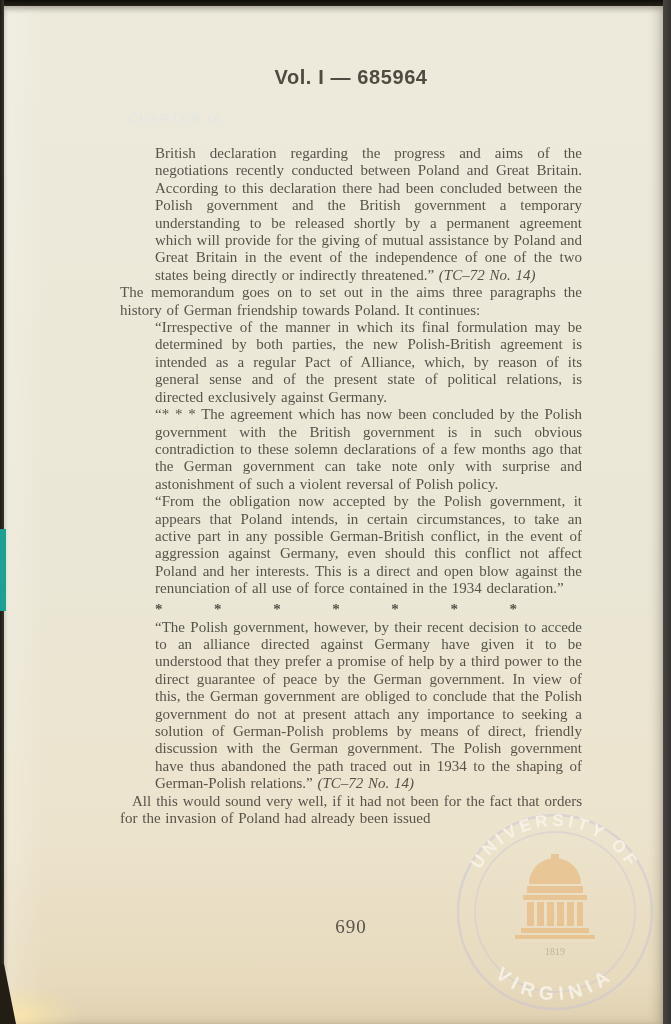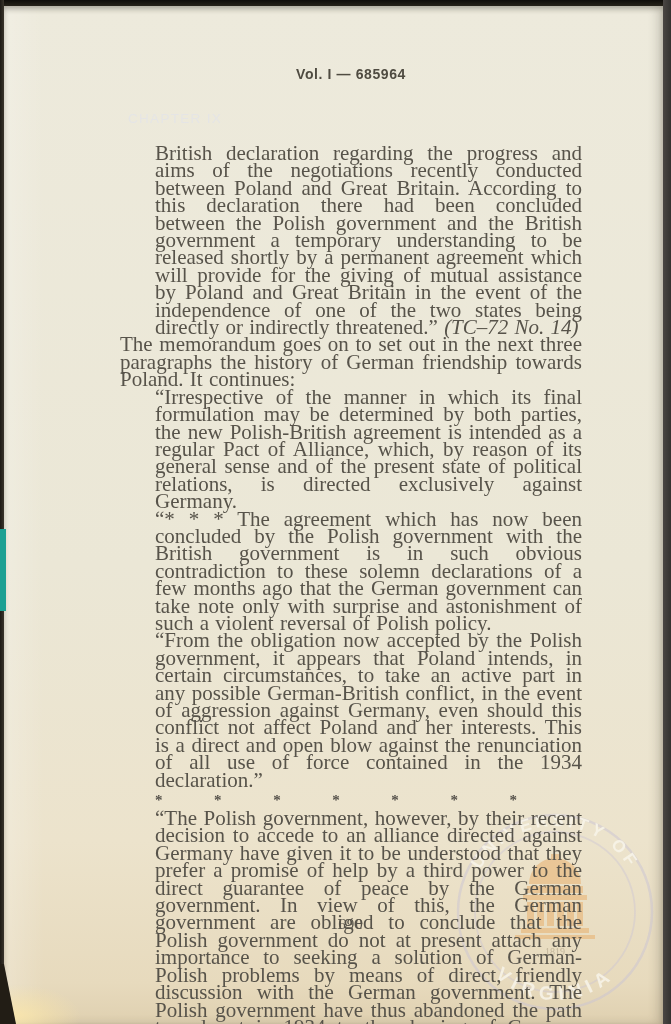--- a/index.html
+++ b/index.html
@@ -26,44 +26,44 @@
   
   .page{
     position:absolute;left:4px;top:6px;width:659px;height:1018px;z-index:1;
     background:
       linear-gradient(90deg, rgba(255,255,255,.22), rgba(255,255,255,0) 40px),
       linear-gradient(180deg,#edeadc 0%,#ebe7d6 55%,#ece3cc 82%,#e7dabd 96%,#dfd0b0 100%);
     box-shadow:inset -6px 0 10px rgba(60,55,45,.18), inset 0 3px 5px rgba(40,35,25,.25);
   }
   .vol-header{
     position:absolute;left:120px;top:66px;width:462px;text-align:center;
-    font-family:"Liberation Sans",sans-serif;font-weight:bold;font-size:14px;
+    font-family:"Liberation Sans",sans-serif;font-weight:bold;font-size:20px;
     letter-spacing:.6px;color:#4f4b41;z-index:2;
   }
   .chapter{
     position:absolute;left:128px;top:111px;
     font-family:"Liberation Sans",sans-serif;font-size:13.5px;letter-spacing:1.3px;
     color:#e5e5e5;z-index:2;
   }
   .body-text{position:absolute;left:120px;top:145px;width:462px;z-index:2;}
   .body-text p{
-    margin:0;text-align:justify;color:#57534a;font-size:21px;line-height:17.4px;
+    margin:0;text-align:justify;color:#57534a;font-size:15px;line-height:17.4px;
     word-spacing:1px;
   }
   p.quote{padding-left:35px;}
   p.indent{text-indent:12px;}
   .cite{font-style:italic;}
   .star-row{
     display:flex;justify-content:space-between;
     padding:4px 35px 3px 35px;margin-right:30px;
     font-weight:bold;color:#55514a;font-size:15px;line-height:14px;
   }
   .page-number{
     position:absolute;left:120px;top:916px;width:462px;text-align:center;
-    color:#57534a;font-size:15px;z-index:2;letter-spacing:1px;
+    color:#57534a;font-size:19px;z-index:2;letter-spacing:1px;
   }
   
   .seal{position:absolute;left:455px;top:812px;width:200px;height:200px;z-index:1;opacity:.9;}
 </style>
 </head>
 <body>
 
 <div class="edge edge-top"></div>
 <div class="edge edge-left"></div>
 <div class="edge edge-right"></div>
@@ -102,29 +102,30 @@
     <rect x="60" y="123" width="80" height="4"></rect>
   </g>
   <text x="100" y="143" text-anchor="middle" font-family="Liberation Serif, serif" font-size="10" fill="#b5a88f" opacity="0.85">1819</text>
 </svg>
 
 <div class="vol-header">Vol. I — 685964</div>
 <div class="chapter">CHAPTER IX</div>
 
 <div class="body-text">
   <p class="quote"><span>British declaration regarding the progress and aims of the negotiations recently conducted between Poland and Great Britain.  According to this declaration there had been concluded between the Polish government and the British government a temporary understanding to be released shortly by a permanent agreement which will provide for the giving of mutual assistance by Poland and Great Britain in the event of the independence of one of the two states being directly or indirectly threatened.”</span> <span class="cite">(TC–72 No. 14)</span></p>
-  <p class="flush"><span>The memorandum goes on to set out in the next three paragraphs the history of German friendship towards Poland.  It continues:</span></p>
+  <p class="flush"><span>The memorandum goes on to set out in the aims three paragraphs the history of German friendship towards Poland.  It continues:</span></p>
   <p class="quote"><span>“Irrespective of the manner in which its final formulation may be determined by both parties, the new Polish-British agreement is intended as a regular Pact of Alliance, which, by reason of its general sense and of the present state of political relations, is directed exclusively against Germany.</span></p>
   <p class="quote"><span>“*  *  *  The agreement which has now been concluded by the Polish government with the British government is in such obvious contradiction to these solemn declarations of a few months ago that the German government can take note only with surprise and astonishment of such a violent reversal of Polish policy.</span></p>
   <p class="quote"><span>“From the obligation now accepted by the Polish government, it appears that Poland intends, in certain circumstances, to take an active part in any possible German-British conflict, in the event of aggression against Germany, even should this conflict not affect Poland and her interests.  This is a direct and open blow against the renunciation of all use of force contained in the 1934 declaration.”</span></p>
   <div class="star-row">
     <span>*</span>
     <span>*</span>
     <span>*</span>
     <span>*</span>
     <span>*</span>
     <span>*</span>
     <span>*</span>
   </div>
   <p class="quote"><span>“The Polish government, however, by their recent decision to accede to an alliance directed against Germany have given it to be understood that they prefer a promise of help by a third power to the direct guarantee of peace by the German government.  In view of this, the German government are obliged to conclude that the Polish government do not at present attach any importance to seeking a solution of German-Polish problems by means of direct, friendly discussion with the German government.  The Polish government have thus abandoned the path traced out in 1934 to the shaping of German-Polish relations.”</span> <span class="cite">(TC–72 No. 14)</span></p>
+  <p class="flush indent"><span>All this would sound very well, if it had not been for the fact that orders for the invasion of Poland had already been issued</span></p>
 </div>
 
 <div class="page-number">690</div>
 
 </body></html>

